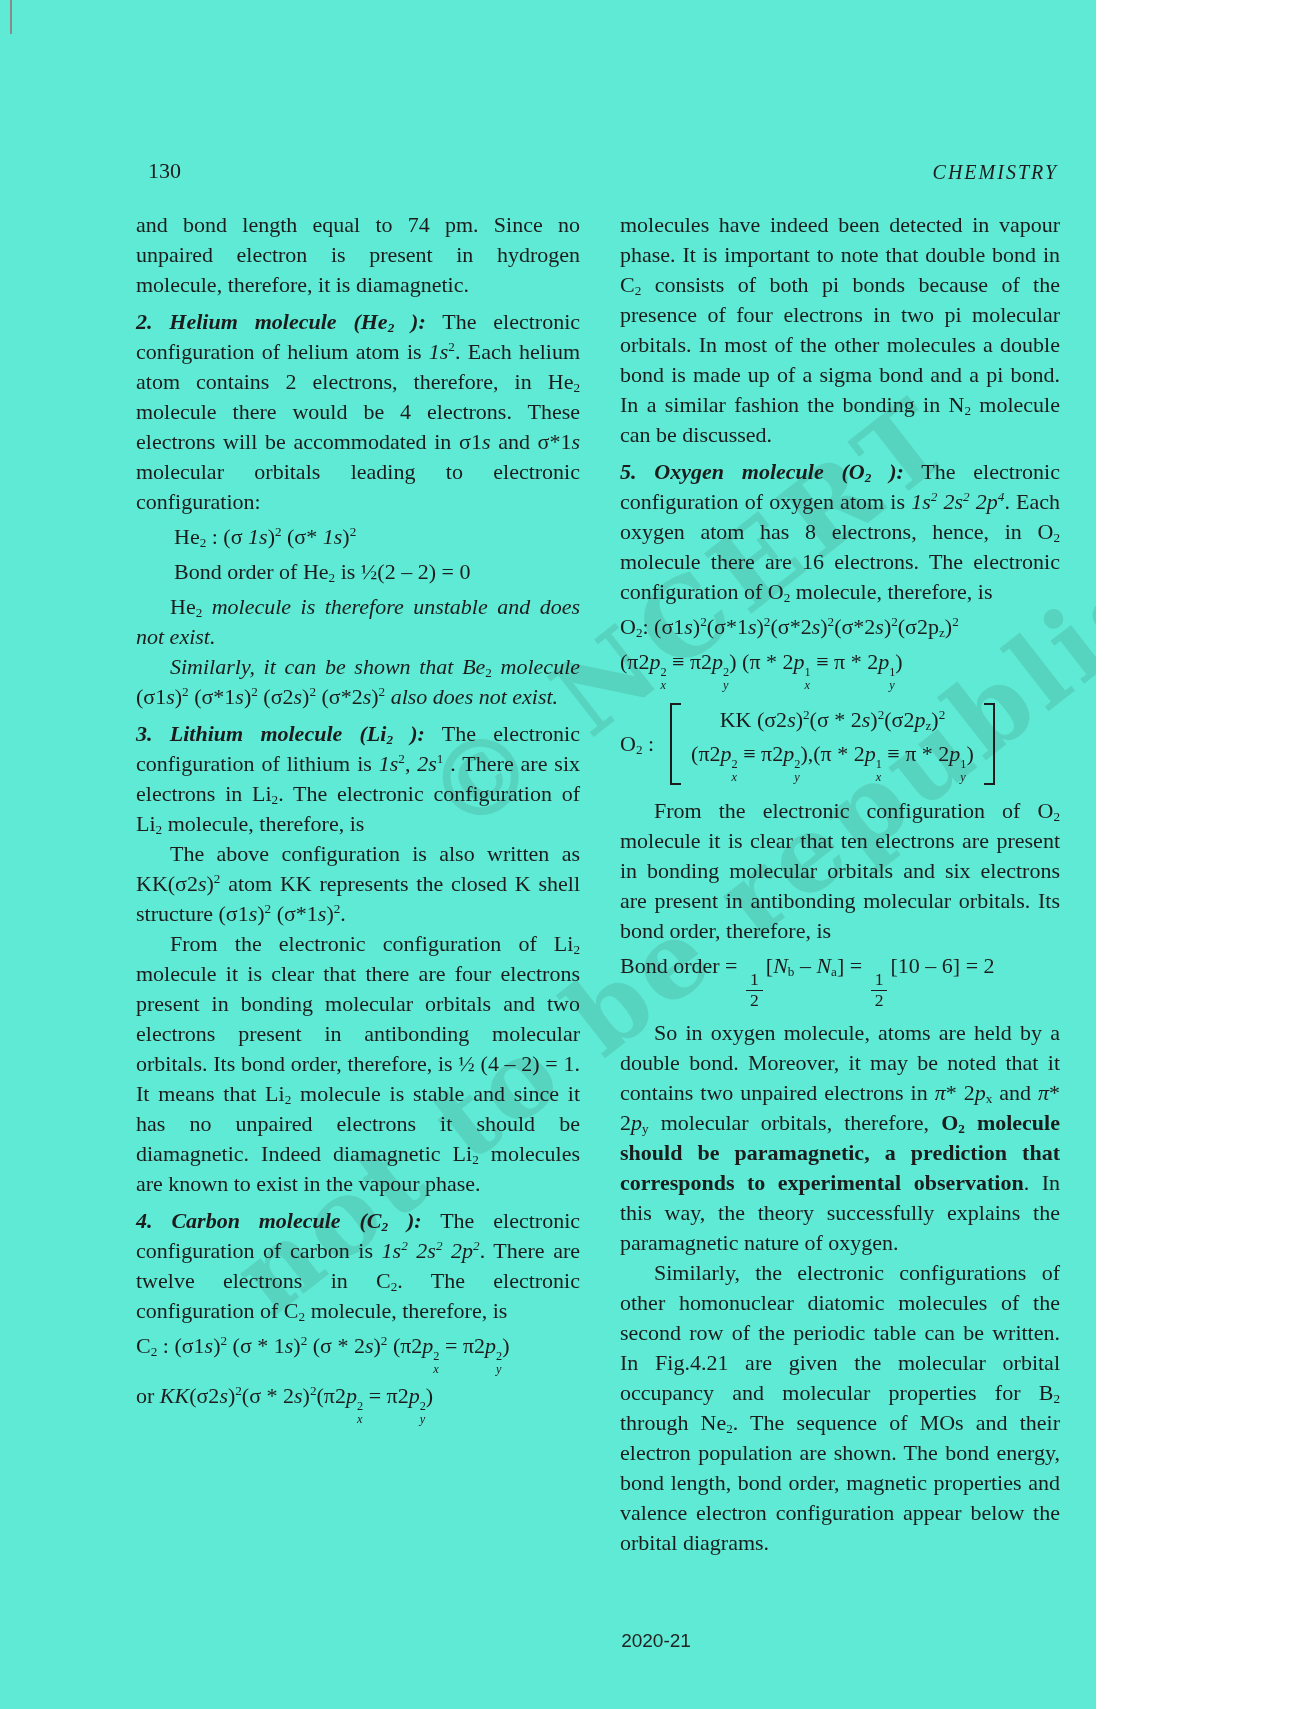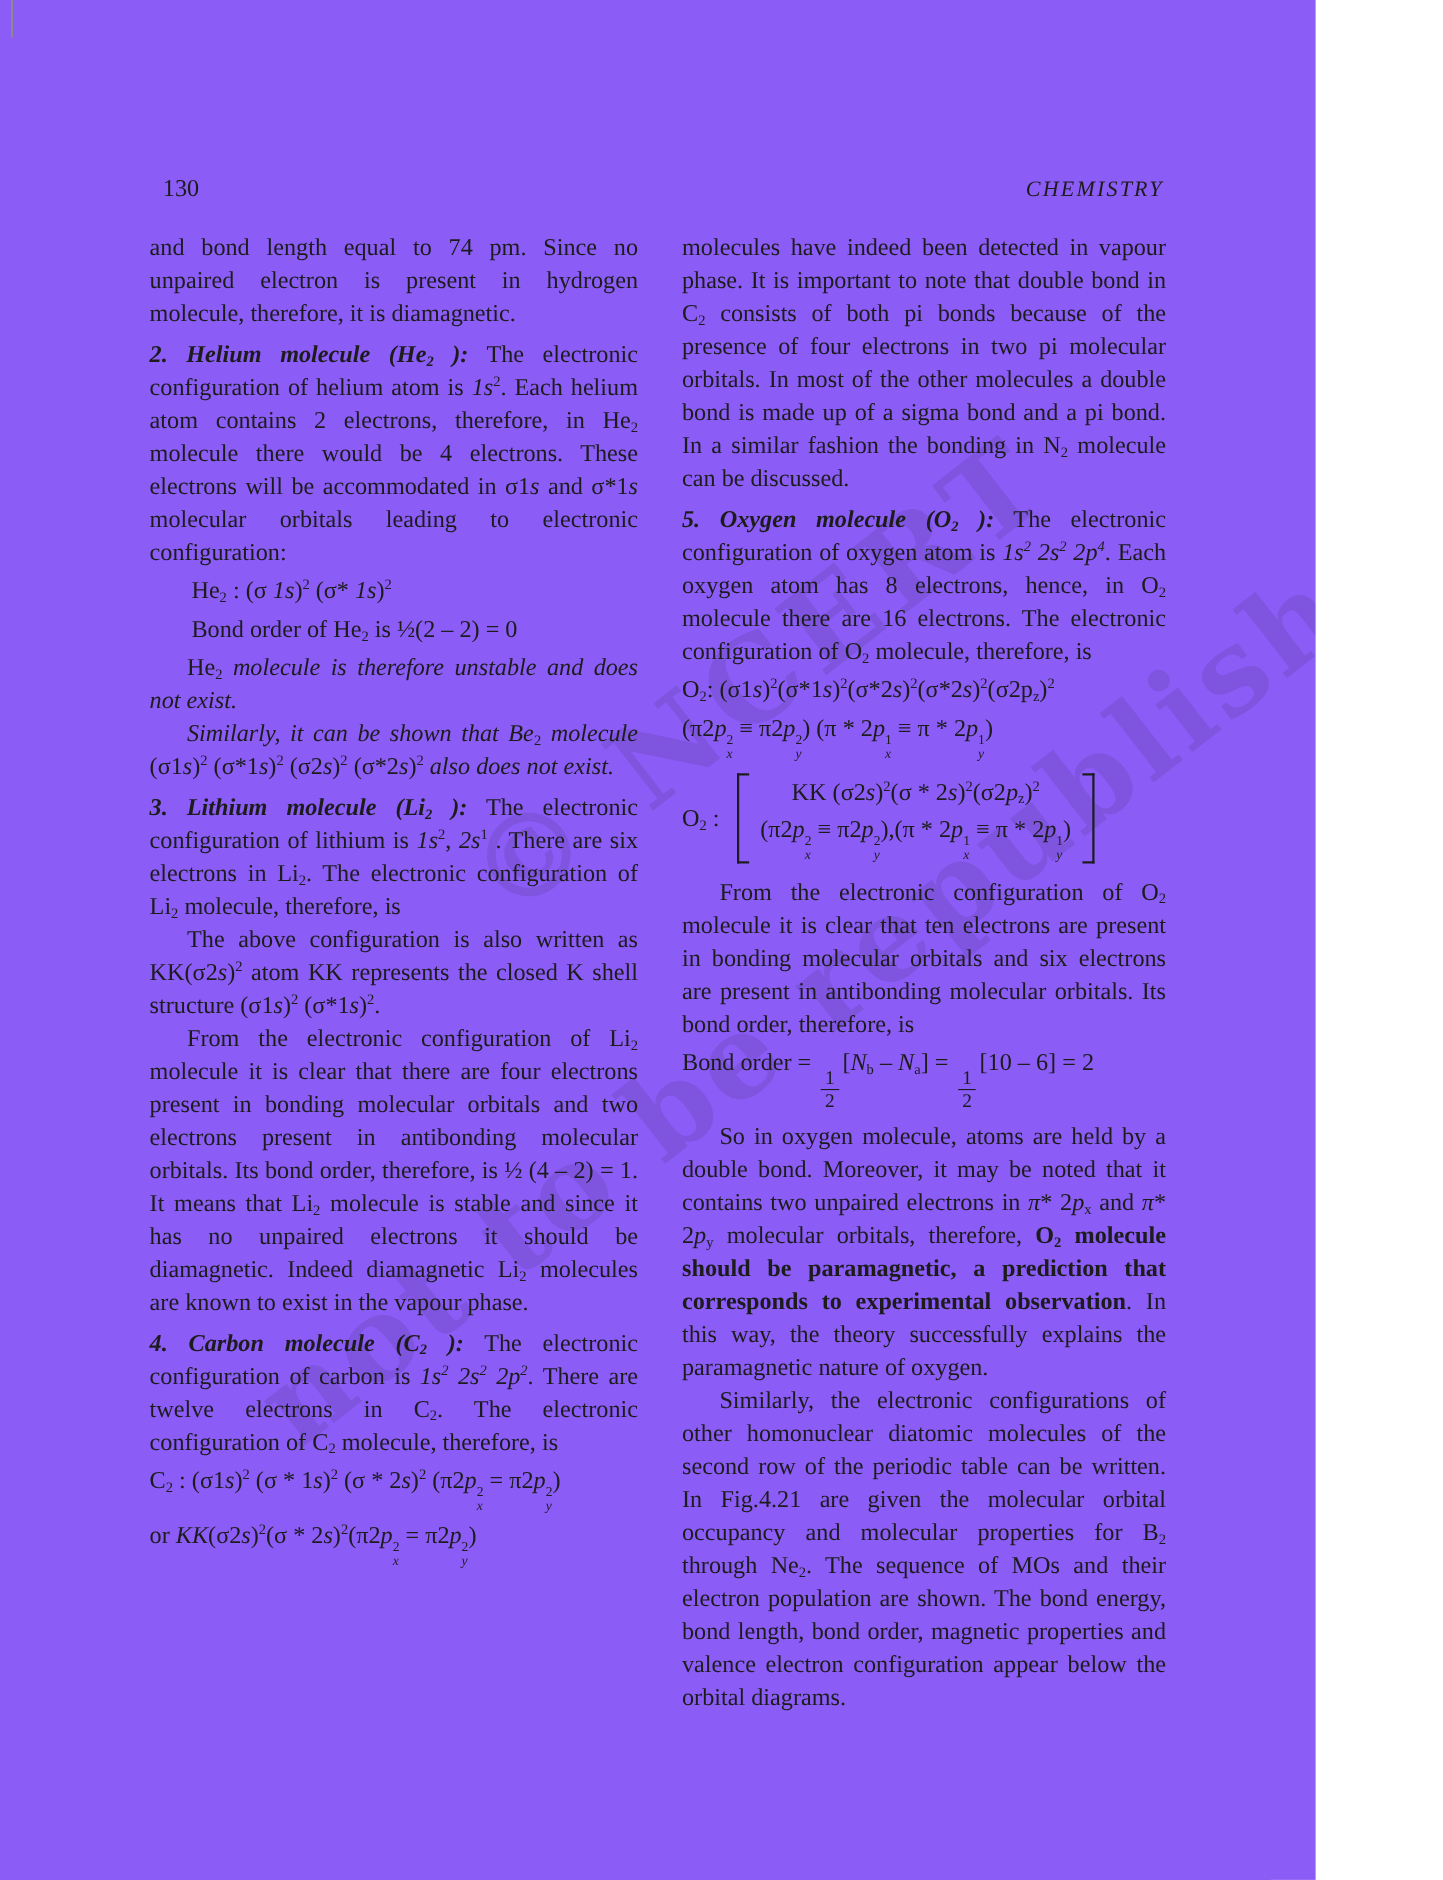--- a/index.html
+++ b/index.html
@@ -1,16 +1,16 @@
 <!DOCTYPE html>
 <html><head>
 <meta charset="utf-8">
 <style>
   html,body{margin:0;padding:0;background:#ffffff;}
-  .page{position:relative;width:1196px;height:1709px;background:#8b5cf6;overflow:hidden;
+  .page{position:relative;width:1096px;height:1709px;background:#5eead4;overflow:hidden;
         font-family:"Liberation Serif","DejaVu Serif",serif;color:#1c1c1c;}
   
   .crop{position:absolute;width:2px;height:34px;background:#8a8a8a;top:0;}
   #cropL{left:10px;} #cropR{left:1300px;}
   
   .pg-num{position:absolute;left:148px;top:158px;font-size:22px;z-index:2;}
   .pg-head{position:absolute;left:620px;top:161px;width:438px;text-align:right;
            font-size:20px;letter-spacing:2px;z-index:2;font-style:italic;}
   
   .wm{position:absolute;z-index:0;transform-origin:0 50%;transform:rotate(-38deg);
@@ -134,13 +134,14 @@
           <span class="fr-n">1</span>
           <span class="fr-d">2</span>
         </span><span>[</span><span class="it">N</span><sub>b</sub><span> – </span><span class="it">N</span><sub>a</sub><span>] = </span><span class="fr">
           <span class="fr-n">1</span>
           <span class="fr-d">2</span>
         </span><span>[10 – 6] = 2</span></div>
       <p class="para ind"><span>So in oxygen molecule, atoms are held by a double bond. Moreover, it may be noted that it contains two unpaired electrons in </span><span class="it">π</span><span>* 2</span><span class="it">p</span><sub>x</sub><span> and </span><span class="it">π</span><span>* 2</span><span class="it">p</span><sub>y</sub><span> molecular orbitals, therefore, </span><span class="bd">O</span><sub class="bd">2</sub><span class="bd"> molecule should be paramagnetic, a prediction that corresponds to experimental observation</span><span>. In this way, the theory successfully explains the paramagnetic nature of oxygen.</span></p>
       <p class="para ind"><span>Similarly, the electronic configurations of other homonuclear diatomic molecules of the second row of the periodic table can be written. In Fig.4.21 are given the molecular orbital occupancy and molecular properties for B</span><sub>2</sub><span> through Ne</span><sub>2</sub><span>. The sequence of MOs and their electron population are shown. The bond energy, bond length, bond order, magnetic properties and valence electron configuration appear below the orbital diagrams.</span></p>
     </div>
 
+  <div class="footer">2020-21</div>
 </div>
 
 </body></html>

